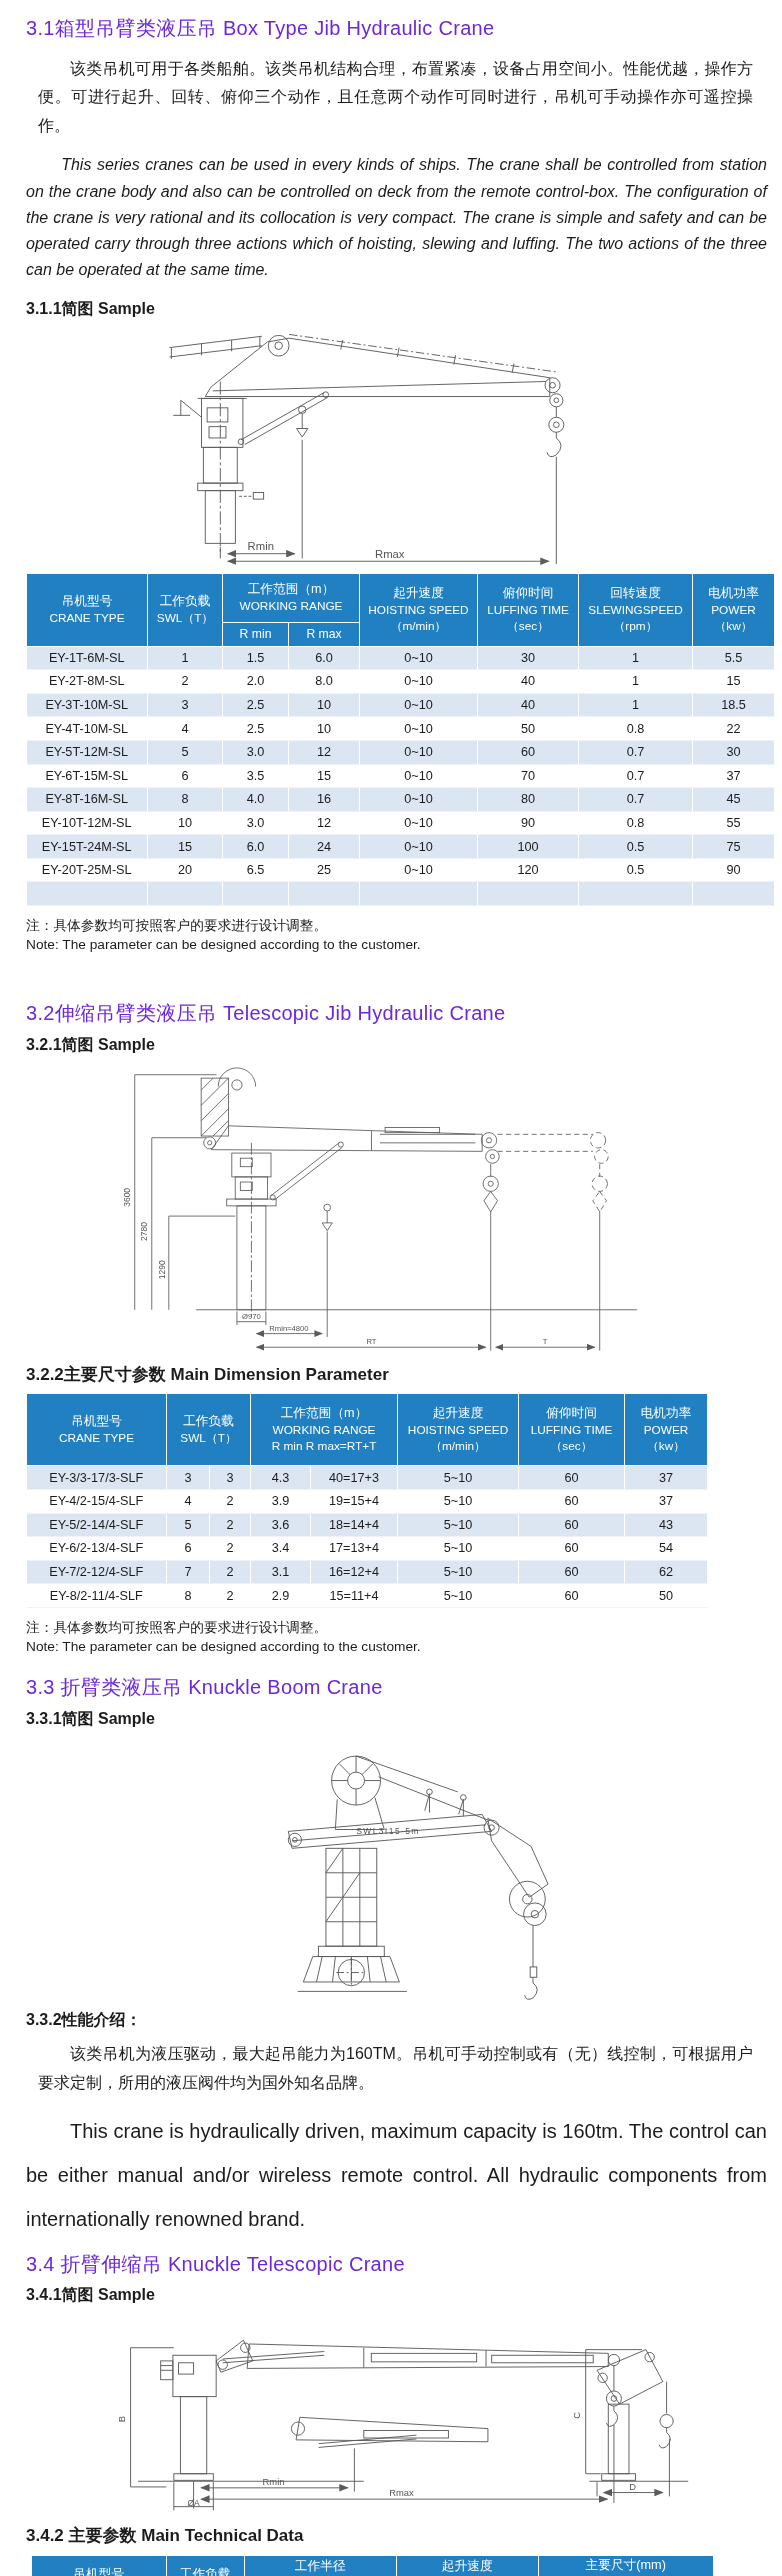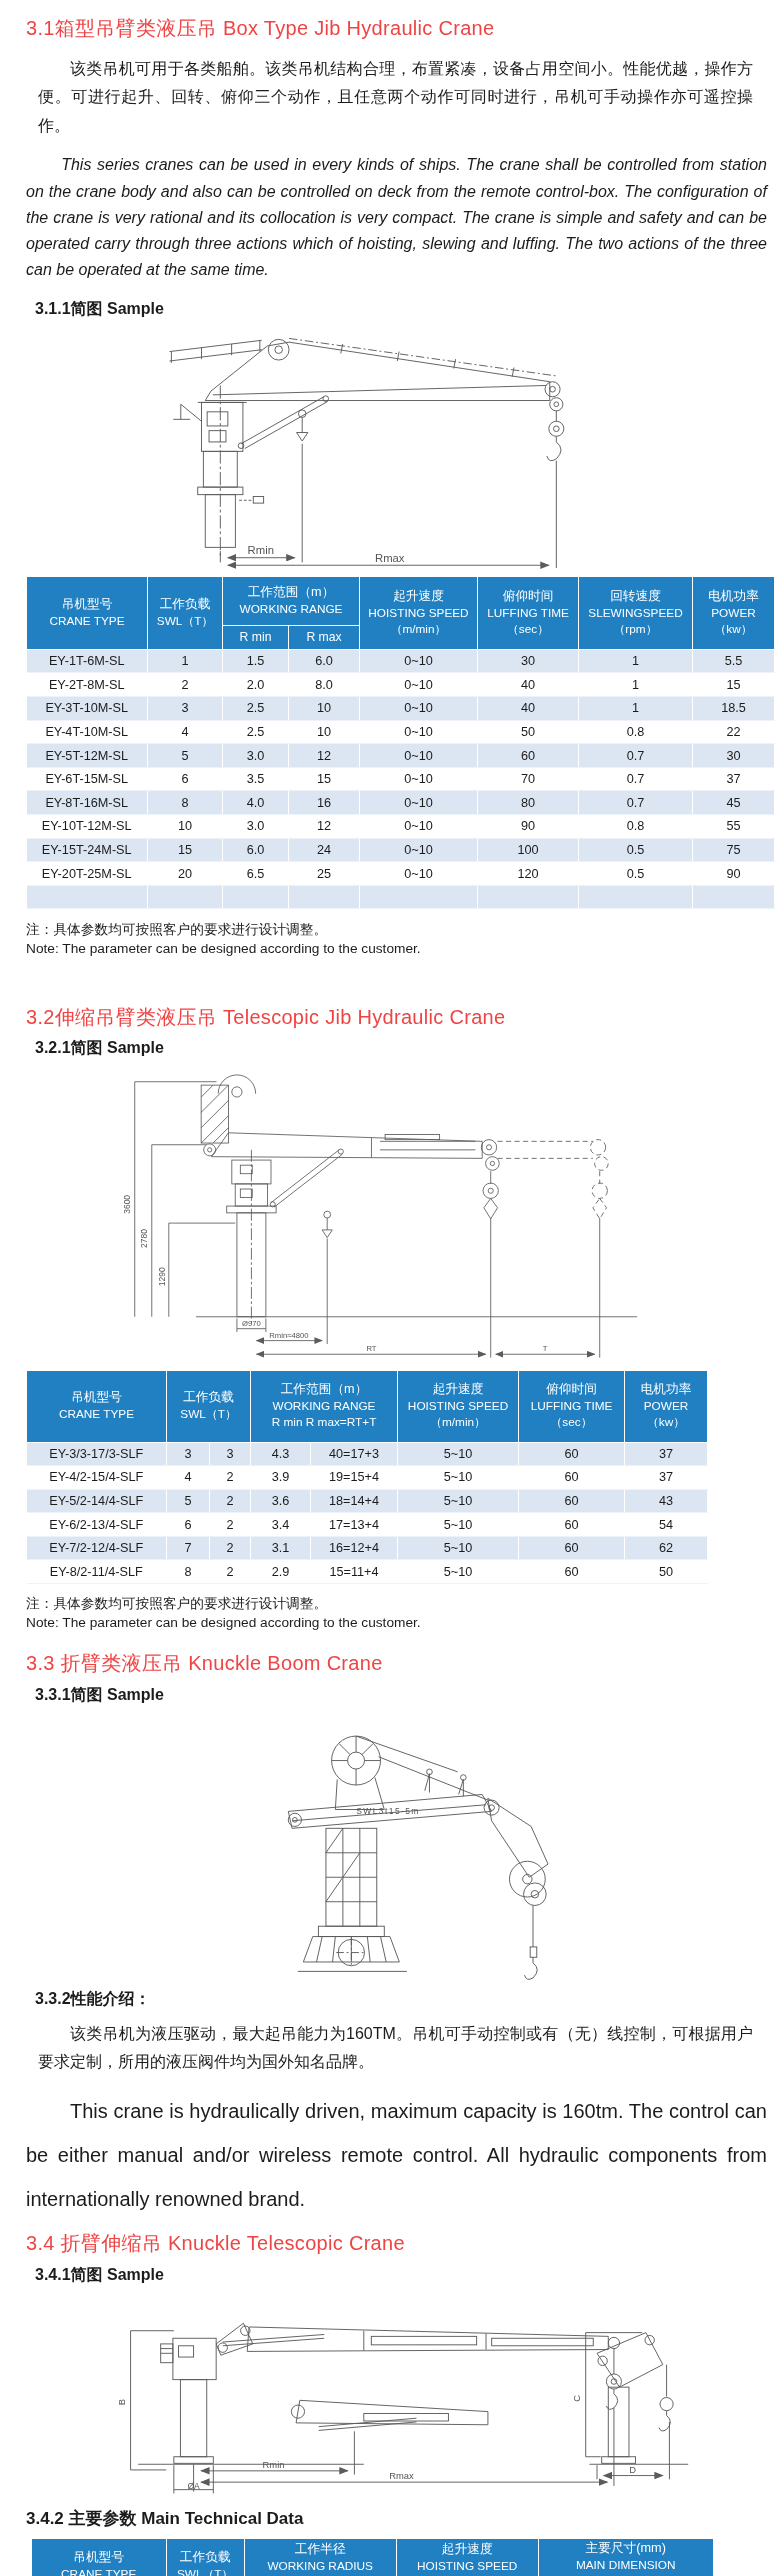--- a/index.html
+++ b/index.html
@@ -1,19 +1,19 @@
 <!DOCTYPE html>
 <html style="font-size:15px"><head>
 <meta charset="utf-8">
 <style>
   html,body{margin:0;padding:0;background:#fff;}
   body{width:782px;font-family:"Liberation Sans","DejaVu Sans",sans-serif;color:#1c1c1c;}
   .page{padding:15px 9.4px 7.5px 26px;}
-  .sec-title{color:#ef4444;font-size:20px;font-weight:400;margin:0 0 0 0;letter-spacing:0.3px;}
-  .subhead{font-size:16px;margin:9px;}
+  .sec-title{color:#6d28d9;font-size:20px;font-weight:400;margin:0 0 0 0;letter-spacing:0.3px;}
+  .subhead{font-size:16px;margin:0;}
   .paramhead{font-size:17px;margin:0;}
   .para{font-size:16px;line-height:1.78;margin:12px;text-indent:2em;text-align:justify;padding-right:7.5px;}
   .para-en{font-size:16px;line-height:1.64;margin:0;text-indent:2.2em;text-align:justify;padding-right:5.7px;font-style:italic;}
   .para-en3{font-size:20px;line-height:2.2;margin:0;text-indent:2.2em;text-align:justify;padding-right:5.7px;}
   .note{font-size:13.7px;line-height:1.38;}
   .note div{margin:0;}
   table{border-collapse:collapse;table-layout:fixed;}
   th{background:#2080c2;color:#fff;font-weight:400;border:1.9px solid #fff;padding:0.9px 0.9px;text-align:center;vertical-align:middle;}
   td{text-align:center;font-size:12.7px;height:22.6px;padding:0 0.9px;border-right:1.9px solid #fff;border-bottom:0.9px solid #eef3fa;overflow:hidden;white-space:nowrap;}
   tbody tr:nth-child(odd) td{background:#dce6f3;}
@@ -312,20 +312,21 @@
     </g>
     <text x="16" y="160" font-size="10" fill="#555" text-anchor="middle" transform="rotate(-90 16 160)">3600</text>
     <text x="37" y="200" font-size="10" fill="#555" text-anchor="middle" transform="rotate(-90 37 200)">2780</text>
     <text x="57" y="245" font-size="10" fill="#555" text-anchor="middle" transform="rotate(-90 57 245)">1290</text>
     <text x="159" y="303" font-size="9" fill="#555" text-anchor="middle">Ø970</text>
     <text x="203" y="317" font-size="9" fill="#555" text-anchor="middle">Rmin≈4800</text>
     <text x="300" y="332" font-size="9" fill="#555" text-anchor="middle">RT</text>
     <text x="504" y="332" font-size="9" fill="#555" text-anchor="middle">T</text>
   </svg>
 
+  <h3 class="paramhead mt8">3.2.2主要尺寸参数 Main Dimension Parameter</h3>
 
   <table class="t2 mt8" style="width:681px;">
     <colgroup>
         <col style="width:140px">
         <col style="width:43px">
         <col style="width:41px">
         <col style="width:60px">
         <col style="width:87px">
         <col style="width:121px">
         <col style="width:106px">

